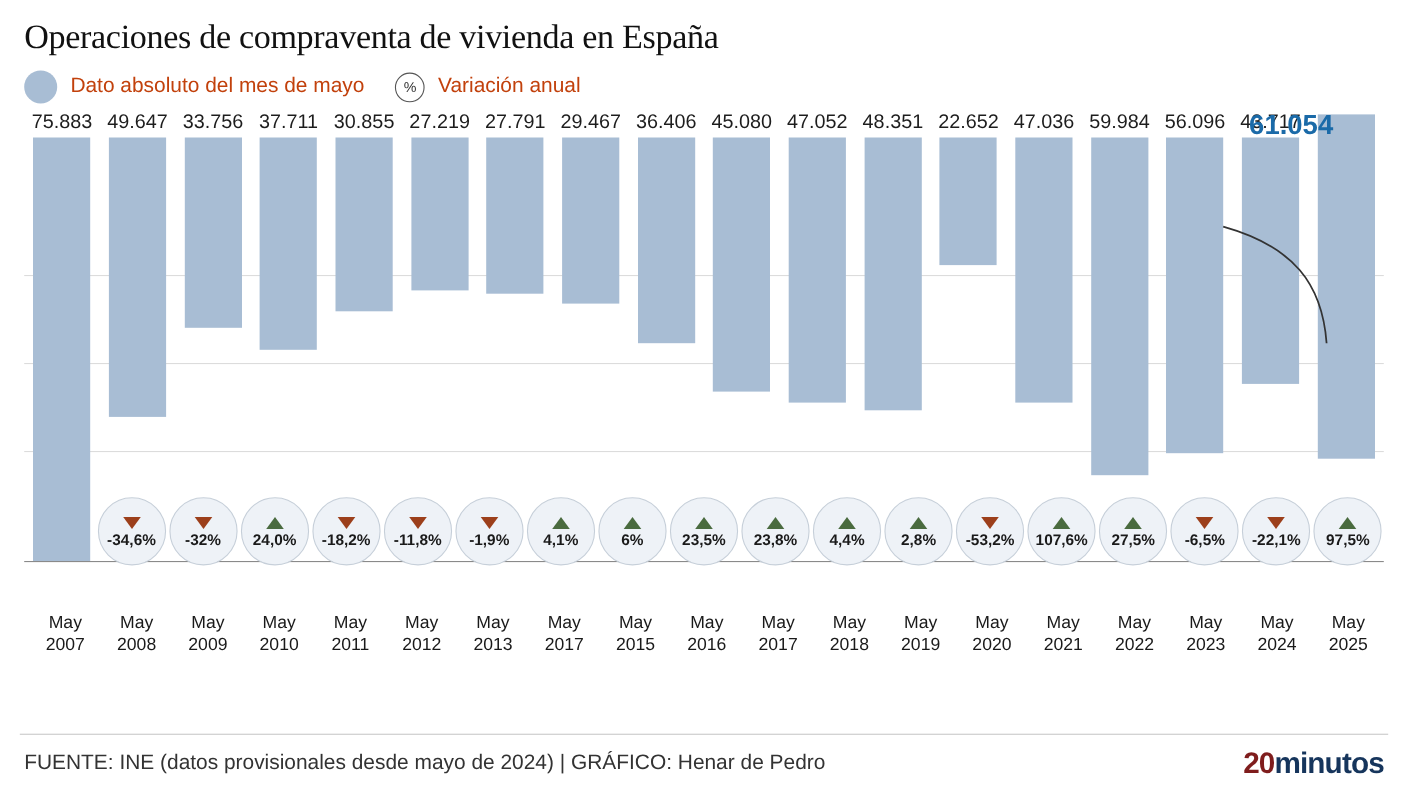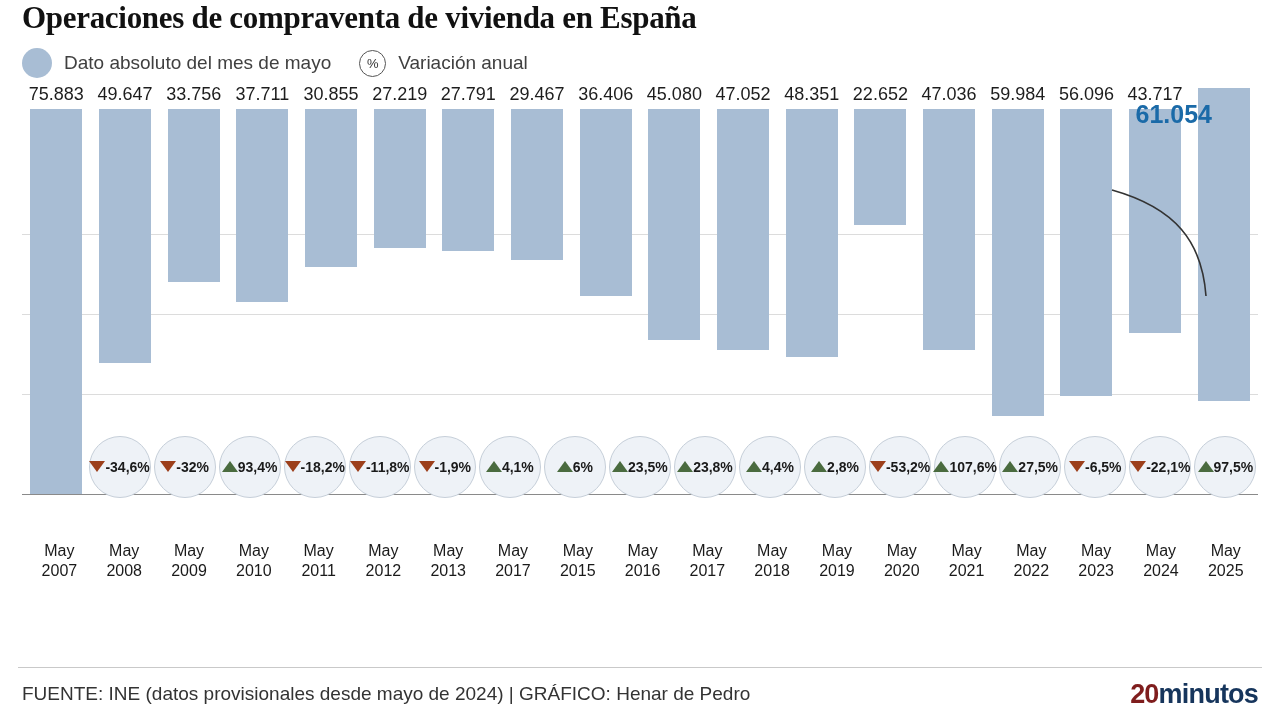--- a/index.html
+++ b/index.html
@@ -18,43 +18,43 @@
   .page {
     width: 1280px;
     height: 720px;
     position: relative;
     box-sizing: border-box;
     padding: 0 18px;
   }
   .title {
     font-family: "Liberation Serif", serif;
     font-size: 31px;
-    font-weight: bold;
+    font-weight: normal;
     letter-spacing: -0.3px;
-    padding-top: 0;
+    padding-top: 16px;
     margin: 0 0 10px 4px;
     color: #111111;
   }
   .legend {
     display: flex;
     align-items: center;
     gap: 12px;
     margin: 0 0 4px 4px;
     height: 34px;
   }
   .legend-dot {
     width: 30px;
     height: 30px;
     border-radius: 50%;
     background: #a8bdd4;
     display: inline-block;
   }
   .legend-label {
     font-size: 19px;
-    color: #404040;
+    color: #c2410c;
     margin-right: 16px;
   }
   .legend-circle {
     width: 27px;
     height: 27px;
     border-radius: 50%;
     border: 1.5px solid #555;
     background: #fff;
     display: flex;
     align-items: center;
@@ -130,21 +130,21 @@
   }
   .badge {
     position: relative;
     top: -58px;
     width: 62px;
     height: 62px;
     border-radius: 50%;
     background: #eef2f7;
     border: 1px solid #c6cfd9;
     display: flex;
-    flex-direction: row;
+    flex-direction: column;
     align-items: center;
     justify-content: center;
     box-sizing: border-box;
   }
   .tri {
     width: 0;
     height: 0;
     border-left: 8px solid transparent;
     border-right: 8px solid transparent;
     margin-bottom: 2px;
@@ -314,21 +314,21 @@
         </div>
         <div class="badge-cell">
           <div class="badge">
             <div class="tri down"></div>
             <div class="badge-text">-32%</div>
           </div>
         </div>
         <div class="badge-cell">
           <div class="badge">
             <div class="tri up"></div>
-            <div class="badge-text">93,4%</div>
+            <div class="badge-text">24,0%</div>
           </div>
         </div>
         <div class="badge-cell">
           <div class="badge">
             <div class="tri down"></div>
             <div class="badge-text">-18,2%</div>
           </div>
         </div>
         <div class="badge-cell">
           <div class="badge">

